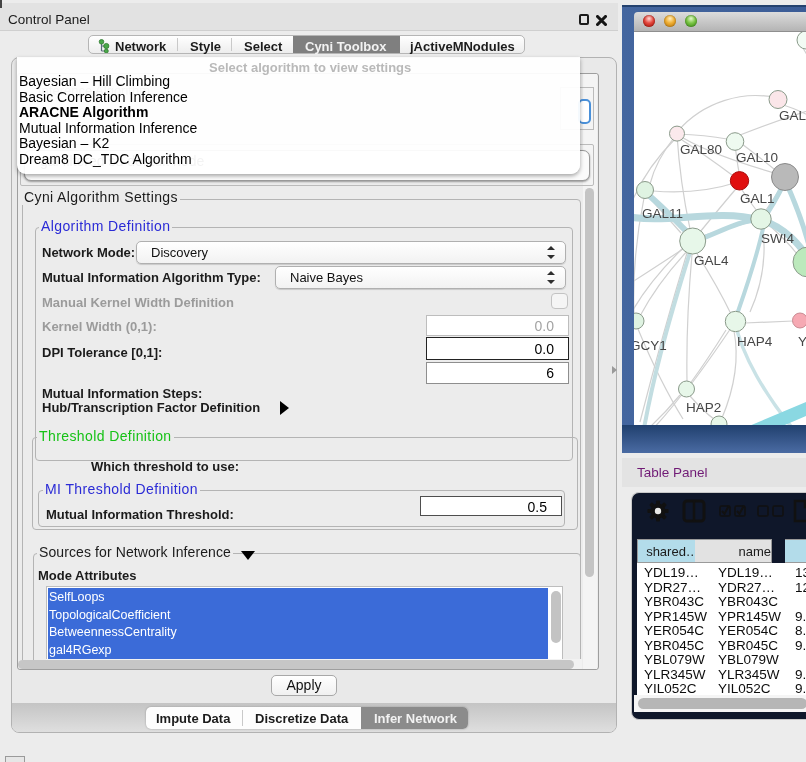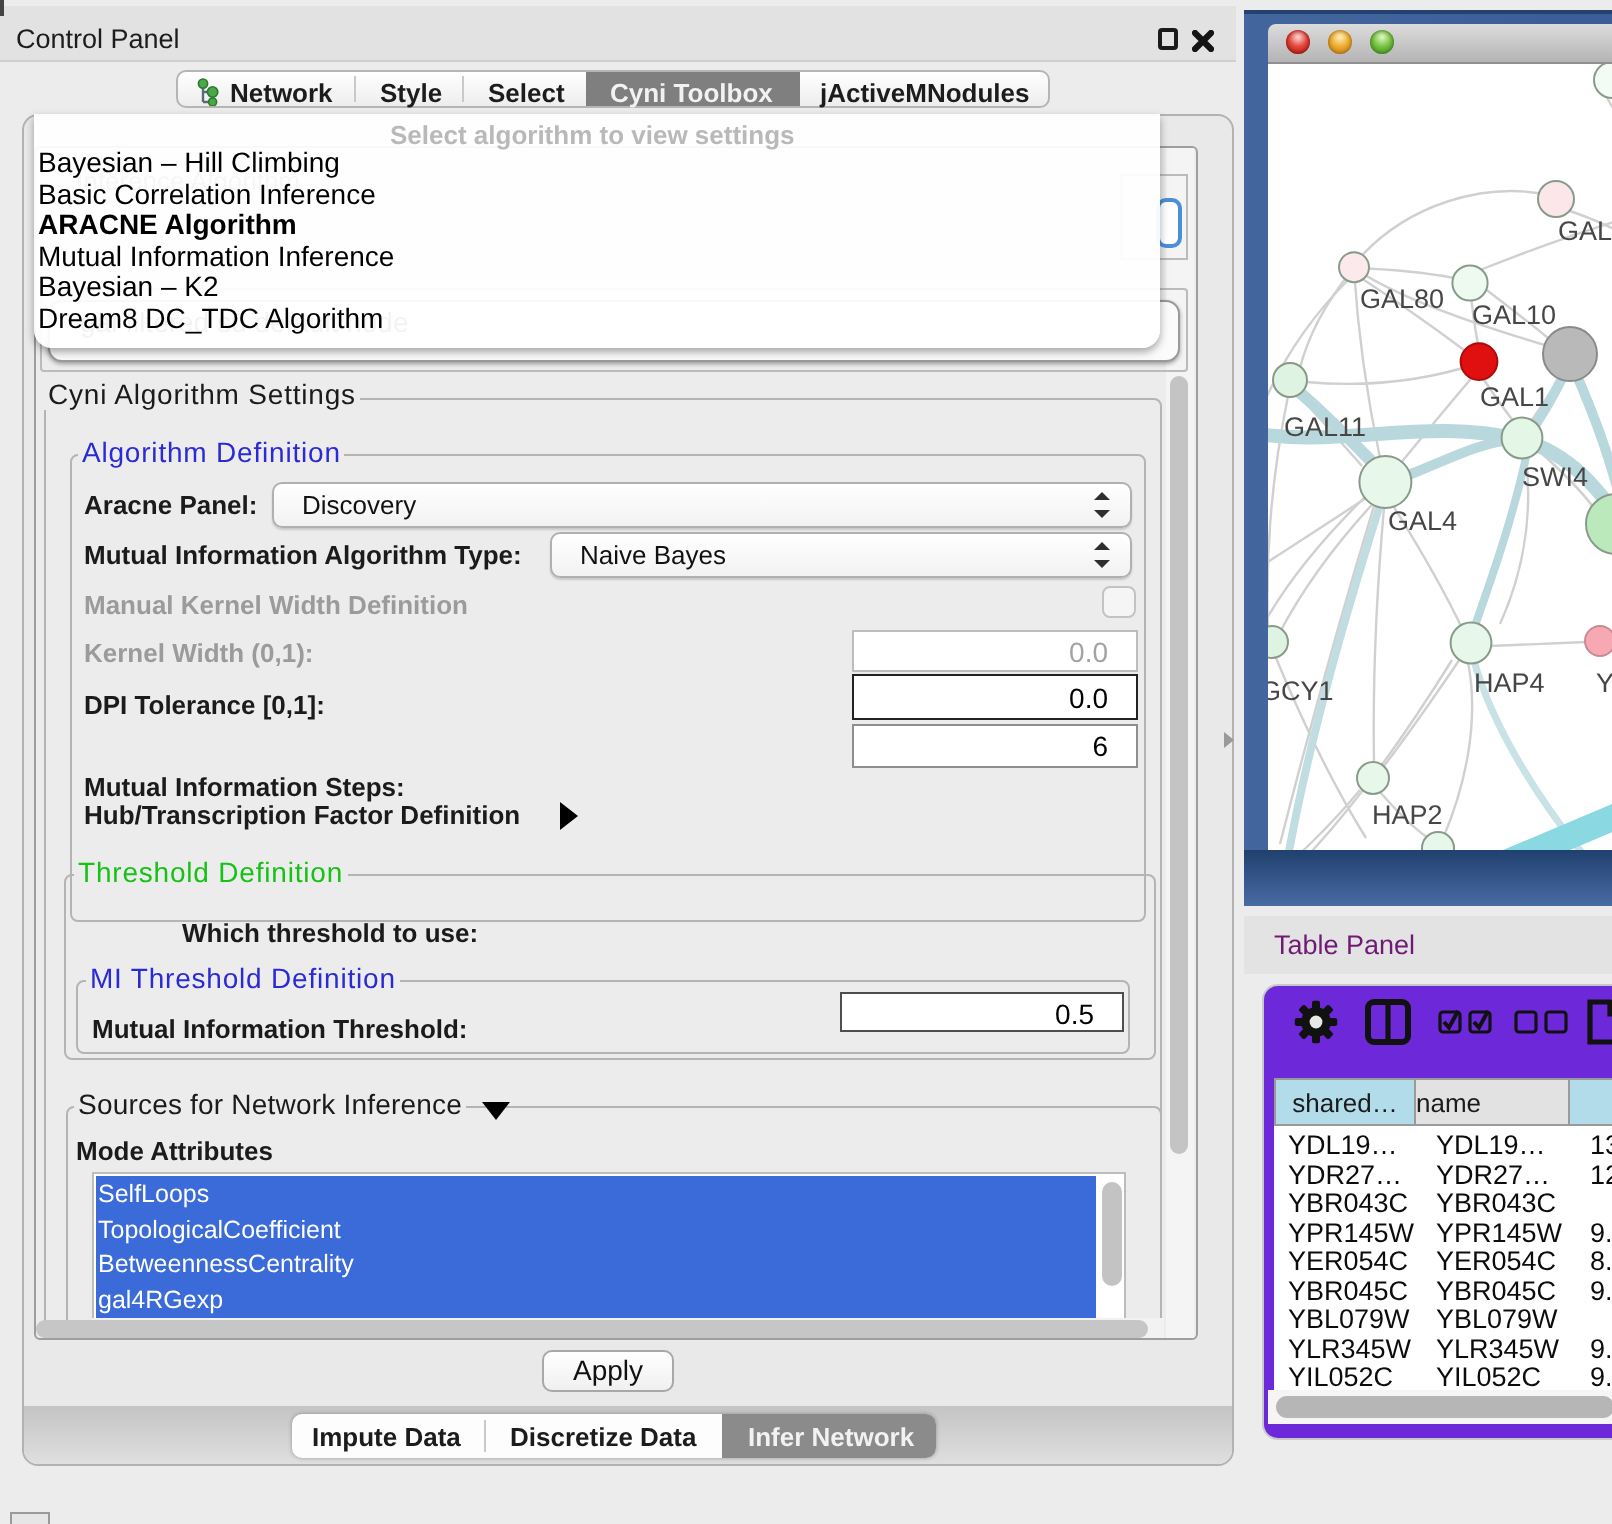--- a/index.html
+++ b/index.html
@@ -62,21 +62,21 @@
   <div class="abs" style="left:40px;top:153px;font-size:14px;color:#333;">gal filtered su default node</div>
 
   <div class="abs" id="settings" style="left:17px;top:73px;width:580px;height:596px;overflow:hidden;">
 
     <div class="grp" style="left:5px;top:126px;width:559px;height:600px;"></div>
     <div class="grplab" style="left:5px;top:116px;color:#1b1b1b;">Cyni Algorithm Settings</div>
 
     <div class="grp" style="left:18px;top:154px;width:538px;height:234px;"></div>
     <div class="grplab" style="left:22px;top:145px;color:#2b2bd6;">Algorithm Definition</div>
 
-    <div class="lbl" style="left:25px;top:172px;">Aracne Panel:</div>
+    <div class="lbl" style="left:25px;top:172px;">Network Mode:</div>
     <div class="combo" style="left:119px;top:168px;width:430px;height:23px;">
         <span class="ct">Discovery</span>
         <span class="arrows" style="top:4px;">
           <span class="up"></span>
           <span class="dn"></span>
         </span>
       </div>
 
     <div class="lbl" style="left:25px;top:197px;">Mutual Information Algorithm Type:</div>
     <div class="combo" style="left:258px;top:193px;width:291px;height:23px;">
@@ -138,21 +138,21 @@
   <div class="abs" style="left:156px;top:711px;font-size:13px;font-weight:bold;color:#1c1c1c;">Impute Data</div>
   <div class="abs" style="left:242px;top:710px;width:1px;height:16px;background:#c9c9c9;"></div>
   <div class="abs" style="left:255px;top:711px;font-size:13px;font-weight:bold;color:#1c1c1c;">Discretize Data</div>
   <div class="abs" style="left:361px;top:707px;width:107px;height:22px;background:#8b8b8b;border-radius:0 5px 5px 0;"></div>
   <div class="abs" style="left:374px;top:711px;font-size:13px;font-weight:bold;color:#f2f2f2;">Infer Network</div>
 </div>
 
 <div class="abs" style="left:38px;top:83px;font-size:13px;color:#666;">Inference Algorithm</div>
 <div class="abs" id="dd" style="left:17px;top:57px;width:563px;height:117px;">
   <div class="abs" style="left:0;top:0;width:563px;height:117px;background:rgba(255,255,255,0.94);border-radius:0 0 9px 9px;box-shadow:0 2px 4px rgba(0,0,0,0.35);"></div>
-  <div class="abs" style="left:178px;top:3px;font-size:13px;font-weight:bold;color:#b9b9b9;">Select algorithm to view settings</div>
+  <div class="abs" style="left:192px;top:3px;font-size:13px;font-weight:bold;color:#b9b9b9;">Select algorithm to view settings</div>
   <div class="abs" style="left:2px;top:17px;font-size:14px;color:#000;line-height:15.6px;">Bayesian – Hill Climbing<br>Basic Correlation Inference<br><span class="b">ARACNE Algorithm</span><br>Mutual Information Inference<br>Bayesian – K2<br>Dream8 DC_TDC Algorithm</div>
 </div>
 
 <div class="abs" id="net" style="left:622px;top:5px;width:184px;height:448px;background:linear-gradient(90deg,#44669f,#3b5c96);">
   <div class="abs" style="left:0;top:0;width:184px;height:2px;background:#24426f;"></div>
   <div class="abs" style="left:12px;top:7px;width:172px;height:20px;background:linear-gradient(#dcdcdc,#b4b4b4);border-bottom:1px solid #8f8f8f;border-top-left-radius:4px;"></div>
   <div class="abs" style="left:21px;top:10px;width:12px;height:12px;border-radius:50%;background:radial-gradient(circle at 50% 30%,#ffd8d4 0%,#e4483e 45%,#c22a20 75%,#9c150e);box-shadow:inset 0 0 2px #7a100a;"></div>
   <div class="abs" style="left:42px;top:10px;width:12px;height:12px;border-radius:50%;background:radial-gradient(circle at 50% 30%,#ffeebc 0%,#efae33 45%,#d28f1d 75%,#a87414);box-shadow:inset 0 0 2px #8a5e10;"></div>
   <div class="abs" style="left:63px;top:10px;width:12px;height:12px;border-radius:50%;background:radial-gradient(circle at 50% 30%,#e2f7c8 0%,#79c444 45%,#55a32a 75%,#3f8220);box-shadow:inset 0 0 2px #356d1a;"></div>
 
@@ -239,21 +239,21 @@
       </g>
     </svg>
   </div>
 
   <div class="abs" style="left:0;top:420px;width:184px;height:28px;background:linear-gradient(#20406e,#4a6ba3);"></div>
 </div>
 
 <div class="abs" style="left:622px;top:458px;width:184px;height:29px;background:#e3e3e3;"></div>
 <div class="abs" style="left:637px;top:465px;font-size:13.5px;color:#701a75;">Table Panel</div>
 
-<div class="abs" id="tbl" style="left:631px;top:492px;width:175px;height:228px;background:#6d28d9;border:1px solid #c8c8c8;border-radius:8px 0 0 8px;border-right:none;overflow:hidden;">
+<div class="abs" id="tbl" style="left:631px;top:492px;width:175px;height:228px;background:#0f172a;border:1px solid #c8c8c8;border-radius:8px 0 0 8px;border-right:none;overflow:hidden;">
 
   <svg style="position:absolute;left:0;top:0;" width="175" height="48" viewBox="0 0 175 48">
     <g transform="translate(26,18)">
       <g fill="#111">
         <rect x="-2" y="-10.6" width="4" height="6" rx="1"></rect>
         <rect x="-2" y="4.6" width="4" height="6" rx="1"></rect>
         <rect x="-10.6" y="-2" width="6" height="4" rx="1"></rect>
         <rect x="4.6" y="-2" width="6" height="4" rx="1"></rect>
         <g transform="rotate(45)">
           <rect x="-2" y="-10.6" width="4" height="6" rx="1"></rect>
@@ -273,21 +273,21 @@
       <path d="M90,18 l2.5,2.8 L97,12.5" stroke-width="2"></path>
       <path d="M105,18 l2.5,2.8 L112,12.5" stroke-width="2"></path>
       <rect x="126" y="13" width="10" height="10" rx="1.5"></rect>
       <rect x="141" y="13" width="10" height="10" rx="1.5"></rect>
     </g>
     <path d="M163,8 h10 l6,6 v14 h-16 z M173,8 v6 h6" fill="none" stroke="#111" stroke-width="2.6"></path>
   </svg>
 
   <div class="abs" style="left:5px;top:46px;width:170px;height:24px;">
     <div class="abs" style="left:0;top:0;width:71px;height:24px;background:#b3dcea;border:1px solid #9a9a9a;text-align:center;font-size:13px;color:#1b1b1b;padding-top:4px;">shared…</div>
-    <div class="abs" style="left:71px;top:0;width:77px;height:24px;background:#e2e2e2;border:1px solid #9a9a9a;border-left:none;text-align:left;font-size:13px;color:#1b1b1b;padding-top:4px;">name</div>
+    <div class="abs" style="left:58px;top:0;width:77px;height:24px;background:#e2e2e2;border:1px solid #9a9a9a;border-left:none;text-align:right;font-size:13px;color:#1b1b1b;padding-top:4px;">name</div>
     <div class="abs" style="left:148px;top:0;width:27px;height:24px;background:#b3dcea;border:1px solid #9a9a9a;border-left:none;"></div>
   </div>
   <div class="abs" style="left:5px;top:70px;width:170px;height:132px;background:#fff;font-size:13.5px;color:#0c0c0c;line-height:14.5px;overflow:hidden;">
     <div class="abs" style="left:7px;top:3px;">YDL19…<br>YDR27…<br>YBR043C<br>YPR145W<br>YER054C<br>YBR045C<br>YBL079W<br>YLR345W<br>YIL052C</div>
     <div class="abs" style="left:81px;top:3px;">YDL19…<br>YDR27…<br>YBR043C<br>YPR145W<br>YER054C<br>YBR045C<br>YBL079W<br>YLR345W<br>YIL052C</div>
     <div class="abs" style="left:158px;top:3px;">13<br>12<br><br>9.<br>8.<br>9.<br><br>9.<br>9.</div>
   </div>
 
   <div class="abs" style="left:2px;top:202px;width:173px;height:17px;background:#f5f5f5;"></div>
   <div class="abs" style="left:6px;top:205px;width:169px;height:11px;background:#b6b6b6;border-radius:6px;"></div>

